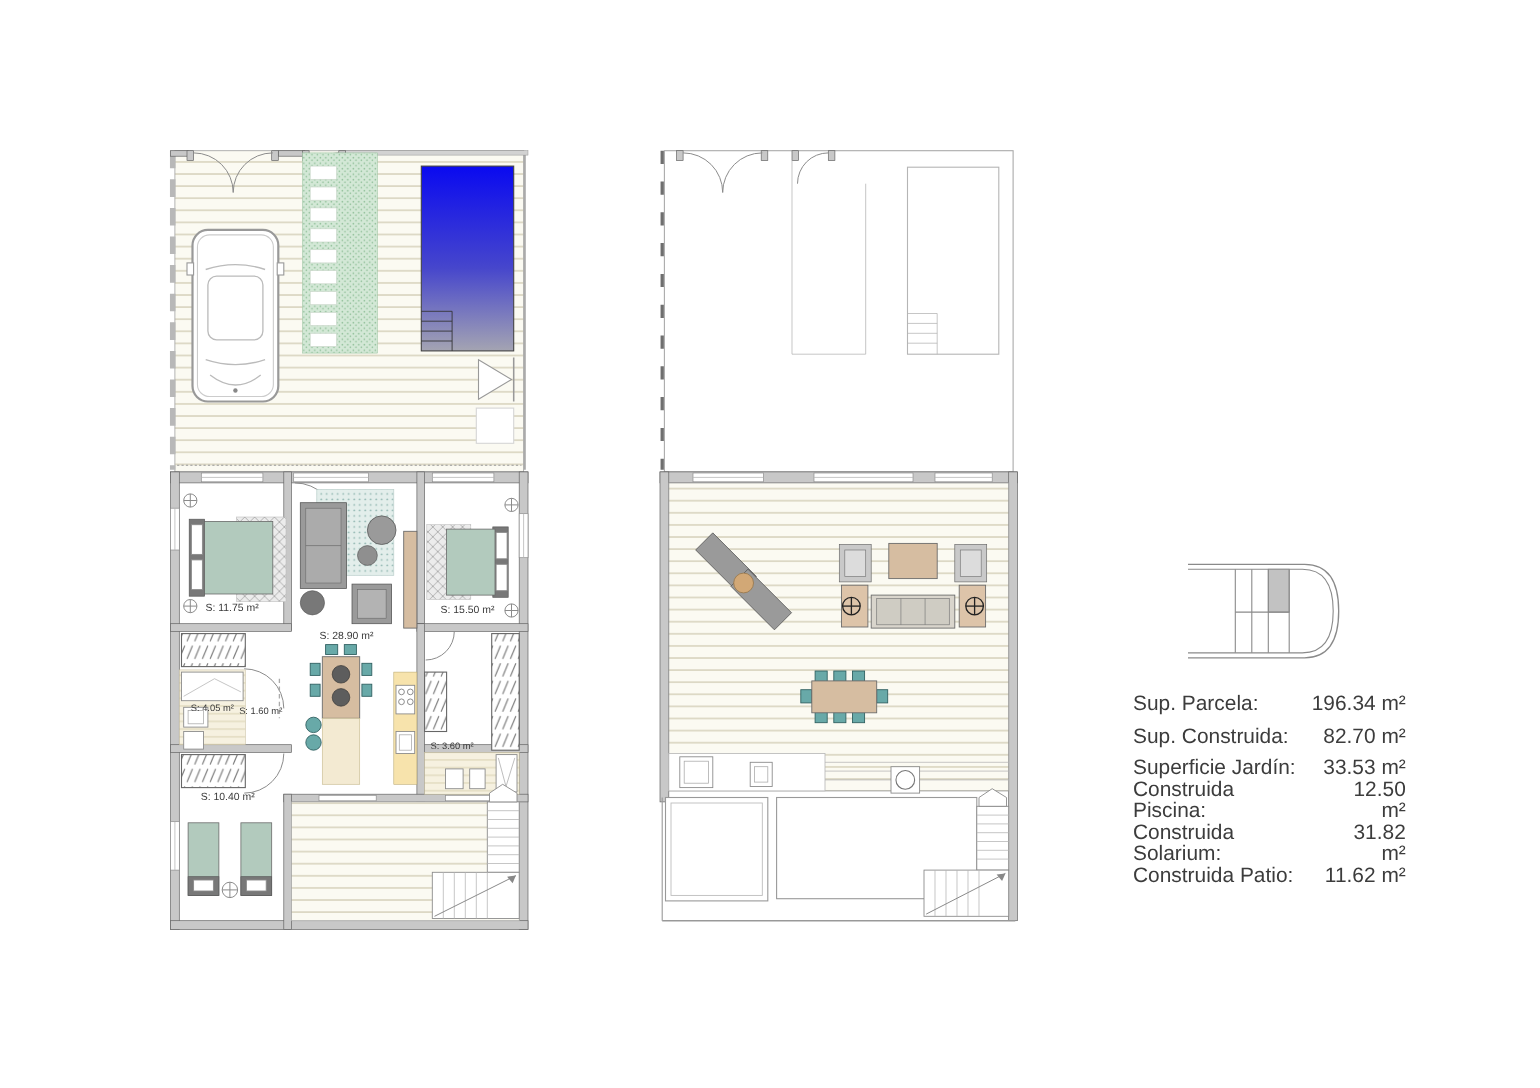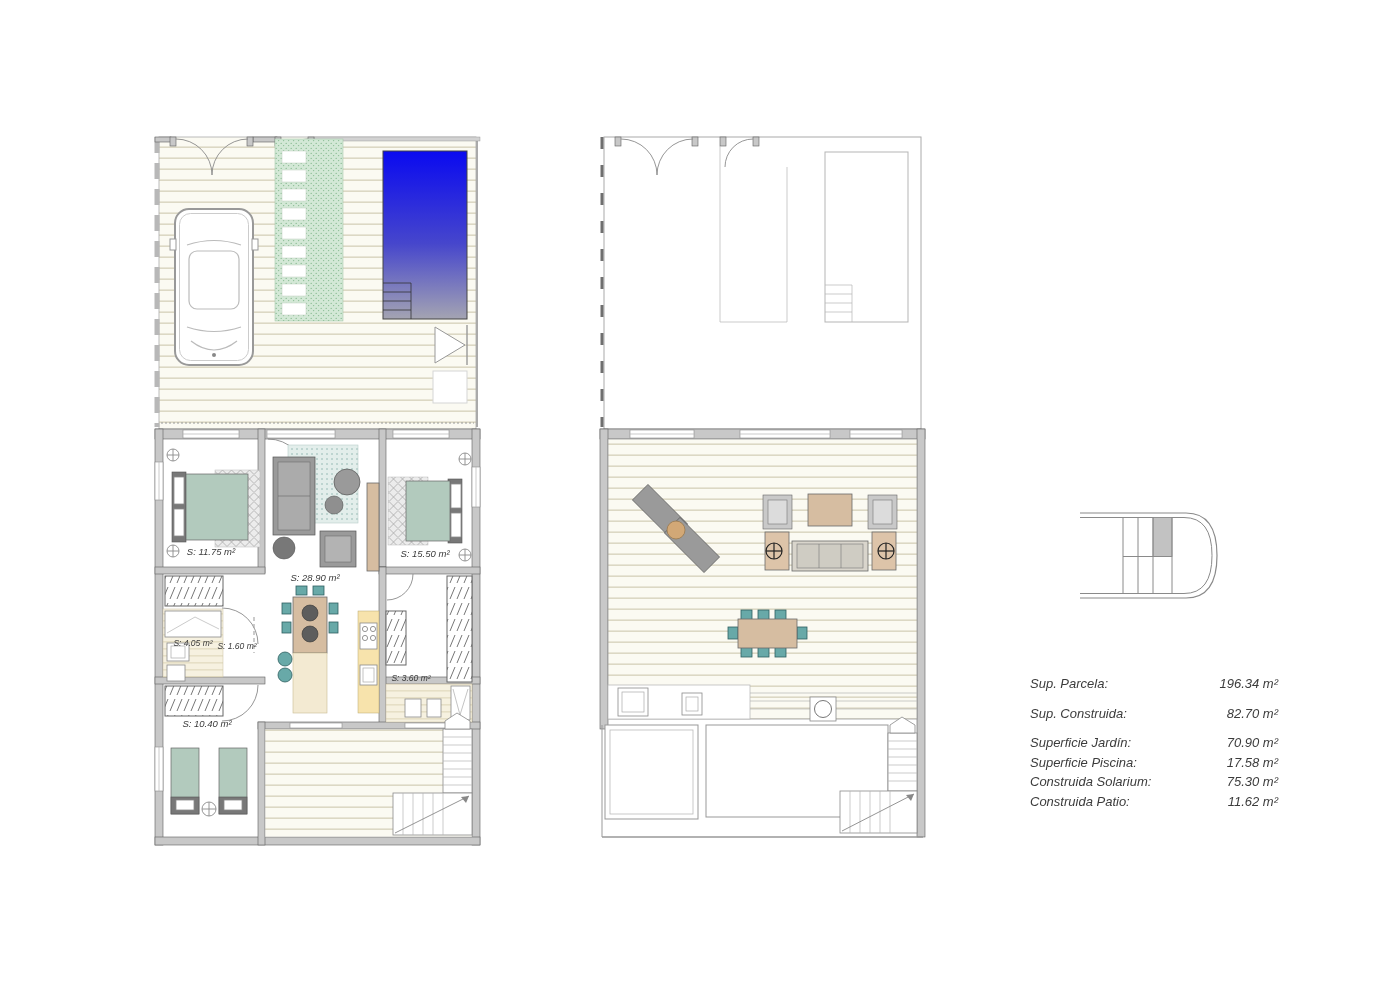--- a/index.html
+++ b/index.html
@@ -1,19 +1,18 @@
 <!DOCTYPE html>
 <html style="--pool_top: #0a0af0; --pool_mid: #4646cc; --pool_bottom: #a4a4b2; --deck_bg: #fbfaf2; --deck_line: #dcd8c4; --lawn: #d3e8d6; --wall: #c8c8c8; --bed: #b2cabd; --wood: #d6bda1; --chair_teal: #68a9a8; --counter_yellow: #f7e3ac; --text: #3c3c3c;"><head>
 <meta charset="utf-8">
 <style>
   html,body{margin:0;padding:0;background:#fff;}
   #canvas{
     position:relative;width:1400px;height:934px;background:#fff;overflow:hidden;
     font-family:"Liberation Sans",sans-serif;
-    font-style:italic;
   }
   svg{position:absolute;overflow:visible;}
   .wall{fill:var(--wall);stroke:#5f5f5f;stroke-width:.6;}
   .win{fill:#fff;stroke:#8a8a8a;stroke-width:.6;}
   .xthin{fill:none;stroke:#b5b5b5;stroke-width:.7;}
   .door{fill:none;stroke:#8a8a8a;stroke-width:.9;}
   .deck-bg{fill:var(--deck_bg);}
   .deck-line-fill{fill:var(--deck_line);}
   .lawn-bg{fill:var(--lawn);}
   .lawn-dot{fill:#8cbd95;}
@@ -22,22 +21,22 @@
   .gray{fill:#9a9a9a;stroke:#555;stroke-width:.7;}
   .lgray{fill:#c9c9c9;stroke:#666;stroke-width:.6;}
   .wood{fill:var(--wood);stroke:#6a6a6a;stroke-width:.8;}
   .teal{fill:var(--chair_teal);stroke:#2f5f60;stroke-width:.8;}
   .yellow{fill:var(--counter_yellow);stroke:#b9a76f;stroke-width:.5;}
   .fix{fill:#fff;stroke:#8a8a8a;stroke-width:.8;}
   .area-label{font-family:"Liberation Sans",sans-serif;font-size:9.5px;fill:#3a3a3a;text-anchor:middle;}
   .area-label.small{font-size:8.5px;}
   .symb{fill:none;stroke:#8a8a8a;stroke-width:.9;}
   .summary{
-    position:absolute;left:1030px;top:674px;width:248px;color:var(--text);
-    font-size:13px;line-height:19.5px;
+    position:absolute;left:1030px;top:630px;width:248px;color:var(--text);
+    font-size:19px;line-height:19.5px;
   }
   .summary-row{display:flex;justify-content:space-between;}
   .summary-row.gap{margin-bottom:10px;}
   .summary-value{text-align:right;margin-left:15px;}
 </style>
 </head>
 <body>
 
 <div id="canvas">
 
@@ -457,29 +456,29 @@
     <div class="summary-row gap">
       <span>Sup. Parcela:</span>
       <span class="summary-value">196.34 m²</span>
     </div>
     <div class="summary-row gap">
       <span>Sup. Construida:</span>
       <span class="summary-value">82.70 m²</span>
     </div>
     <div class="summary-row">
       <span>Superficie Jardín:</span>
-      <span class="summary-value">70.90 m²</span>
+      <span class="summary-value">33.53 m²</span>
     </div>
     <div class="summary-row">
-      <span>Superficie Piscina:</span>
-      <span class="summary-value">17.58 m²</span>
+      <span>Construida Piscina:</span>
+      <span class="summary-value">12.50 m²</span>
     </div>
     <div class="summary-row">
       <span>Construida Solarium:</span>
-      <span class="summary-value">75.30 m²</span>
+      <span class="summary-value">31.82 m²</span>
     </div>
     <div class="summary-row">
       <span>Construida Patio:</span>
       <span class="summary-value">11.62 m²</span>
     </div>
   </div>
 
 </div>
 
 </body></html>

